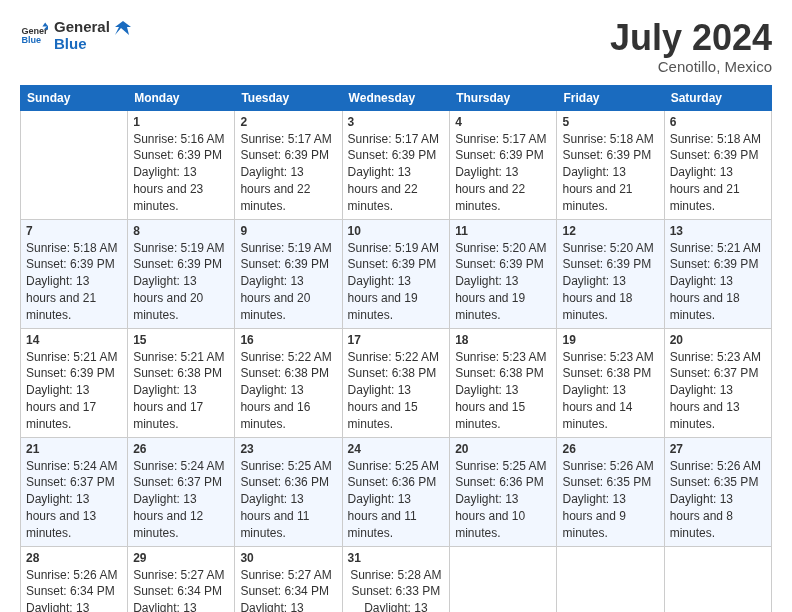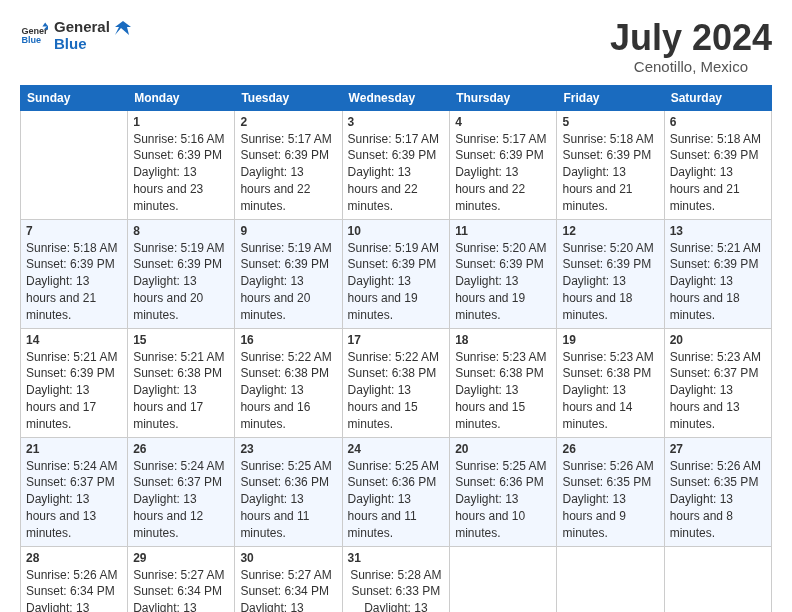--- a/index.html
+++ b/index.html
@@ -26,21 +26,21 @@
     .logo {
       display: flex;
       align-items: center;
       gap: 4px;
     }
     .logo-icon {
       width: 28px;
       height: 28px;
     }
     .title-block {
-      text-align: center;
+      text-align: right;
     }
     .main-title {
       font-size: 36px;
       font-weight: bold;
       color: #333;
       line-height: 1.1;
     }
     .subtitle {
       font-size: 15px;
       color: #555;

